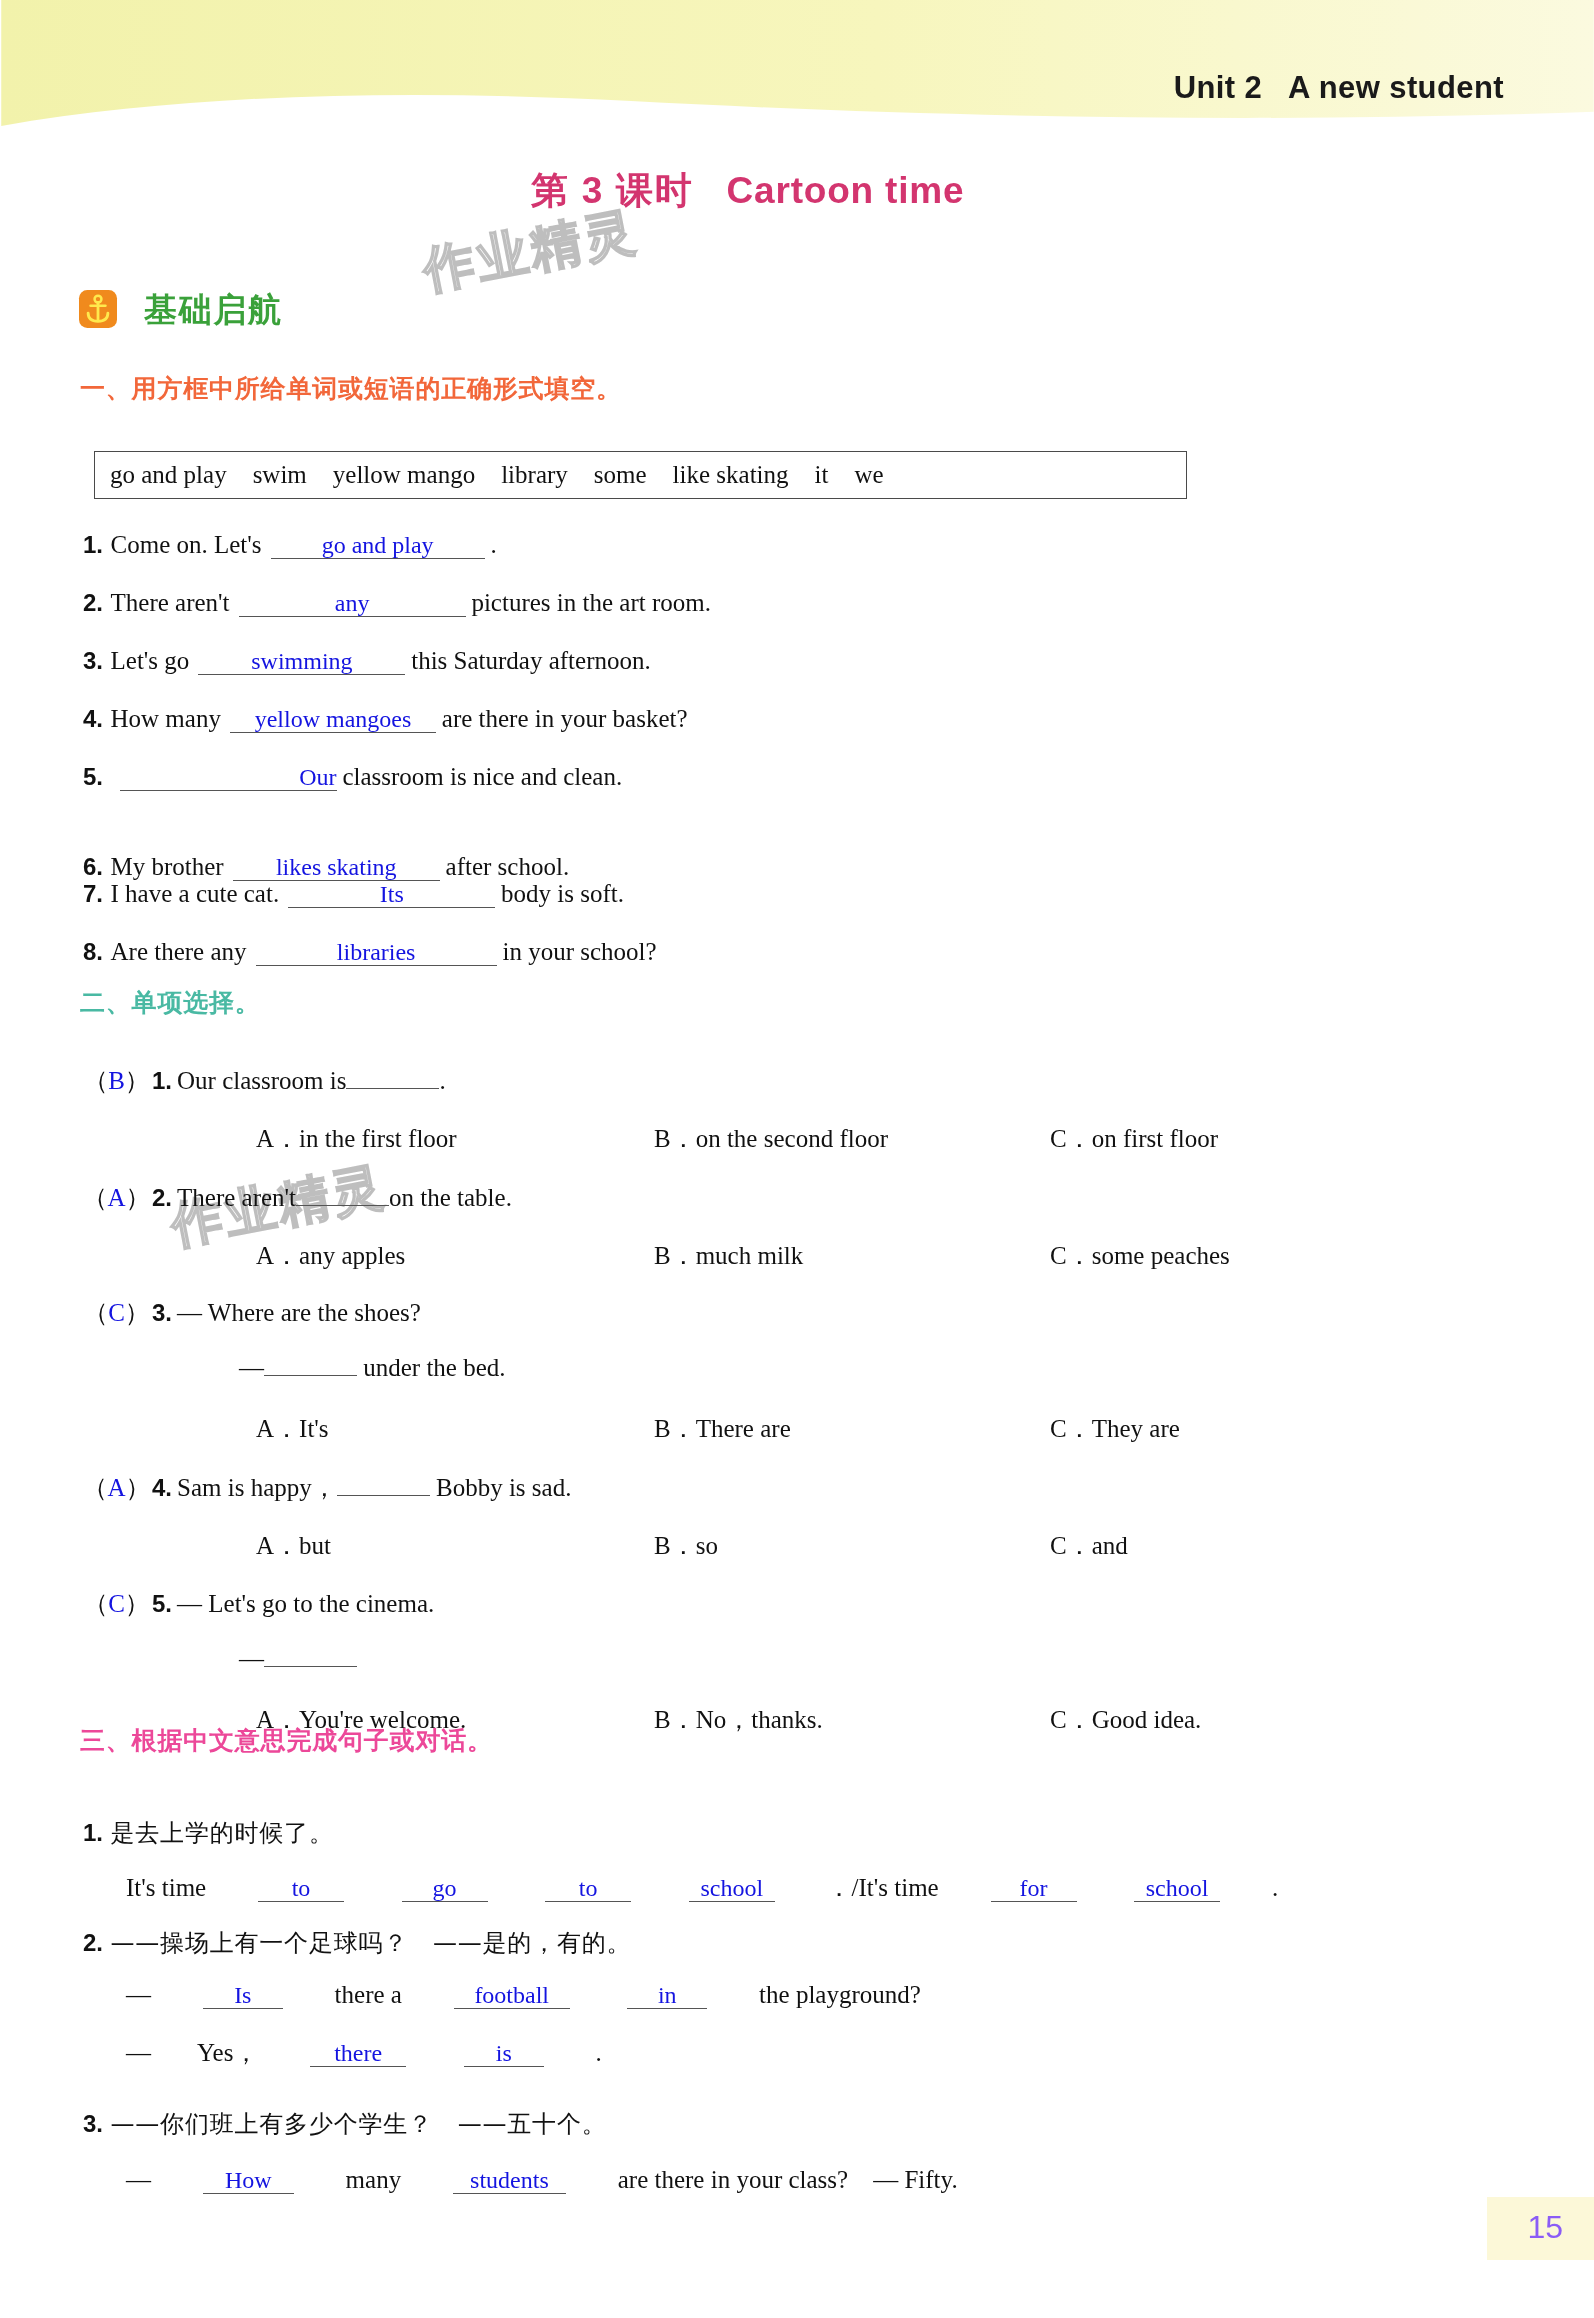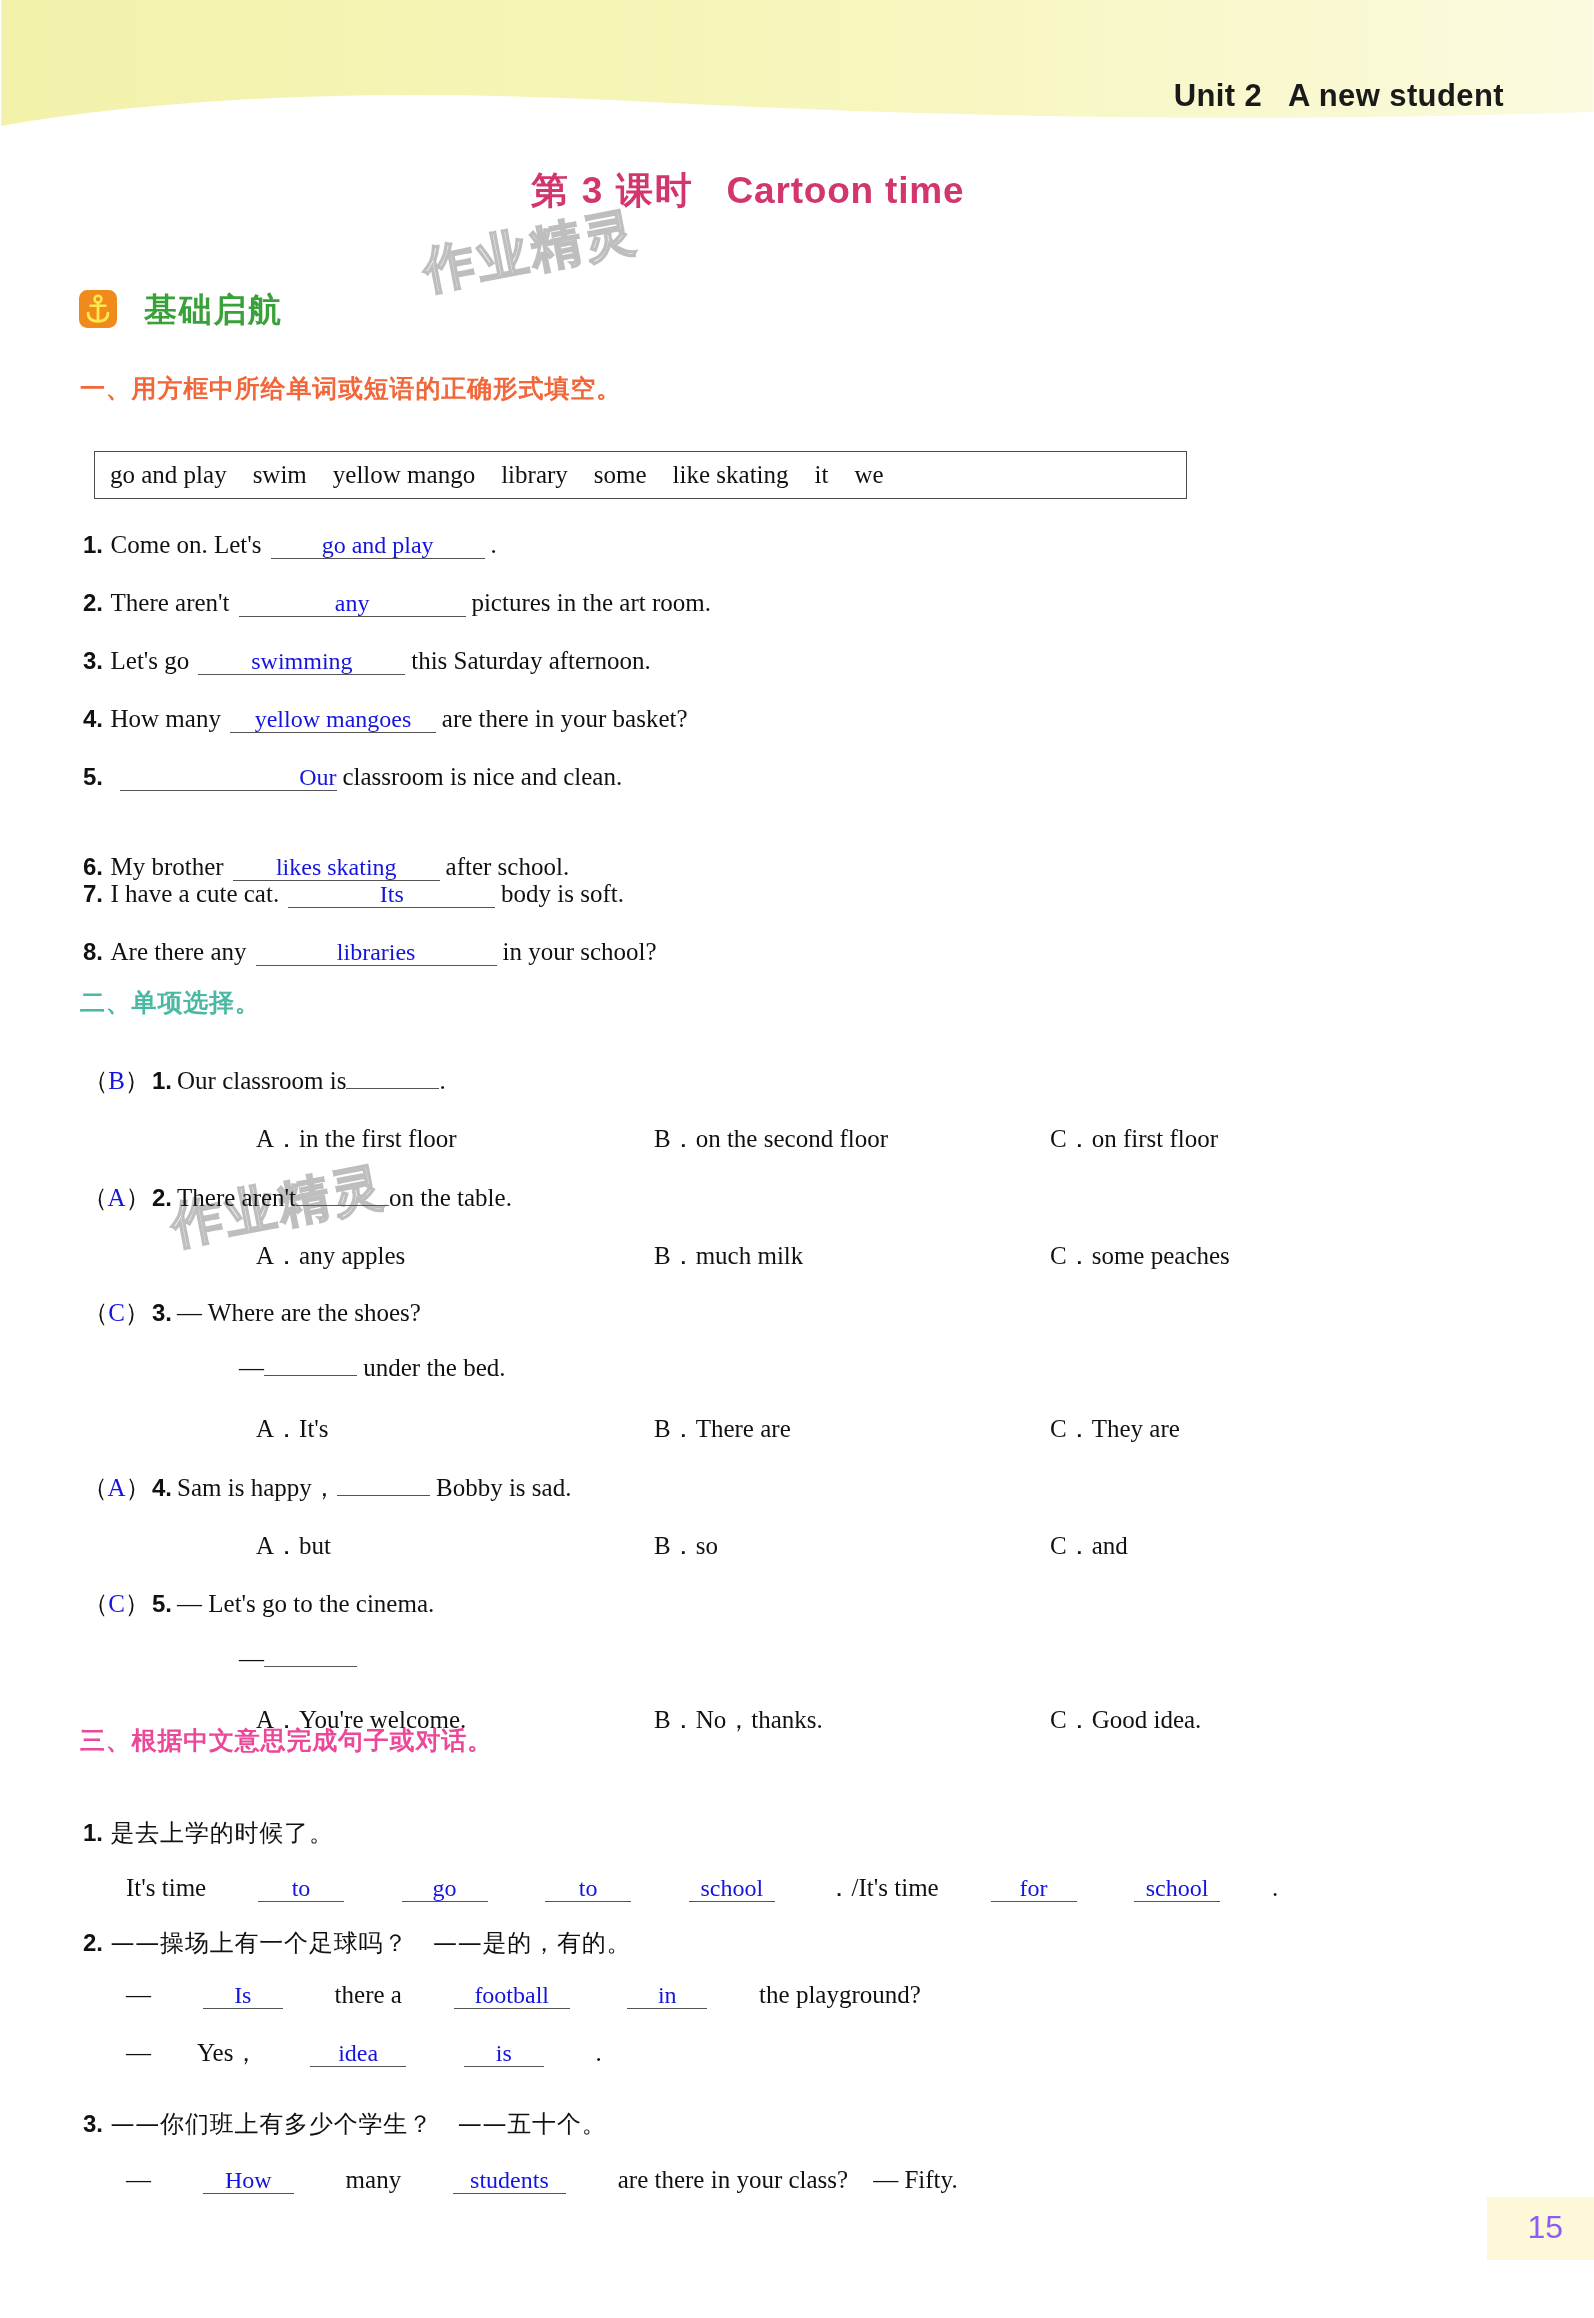--- a/index.html
+++ b/index.html
@@ -29,21 +29,20 @@
   .unit-title {
     position: absolute;
     top: 70px;
     right: 91px;
     font-family: "Liberation Sans", sans-serif;
     font-weight: bold;
     font-size: 31px;
     letter-spacing: 0.4px;
     color: #1a1a1a;
     white-space: pre;
-    margin-top: 8px;
   }
 
   
   .lesson-title {
     position: absolute;
     top: 166px;
     left: 531px;
     white-space: pre;
     font-family: "Liberation Sans", sans-serif;
     font-weight: bold;
@@ -428,21 +427,21 @@
   <span>—</span>
   <span class="blank" style="width:80px;">Is</span>
   <span>there a</span>
   <span class="blank" style="width:116px;">football</span>
   <span class="blank" style="width:80px;">in</span>
   <span>the playground?</span>
 </div>
 <div class="s3line" style="top:2036px;">
   <span>—</span>
   <span>Yes，</span>
-  <span class="blank" style="width:96px;">idea</span>
+  <span class="blank" style="width:96px;">there</span>
   <span class="blank" style="width:80px;">is</span>
   <span>.</span>
 </div>
 
 <div class="s3q" style="top:2108px;">
   <span class="num">3.</span>
   <span class="cn-txt">——你们班上有多少个学生？　——五十个。</span>
 </div>
 <div class="s3line" style="top:2163px;">
   <span>—</span>

